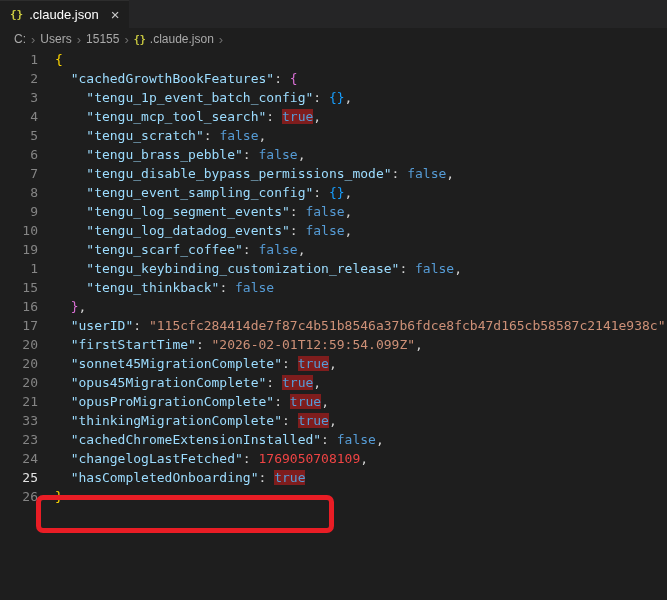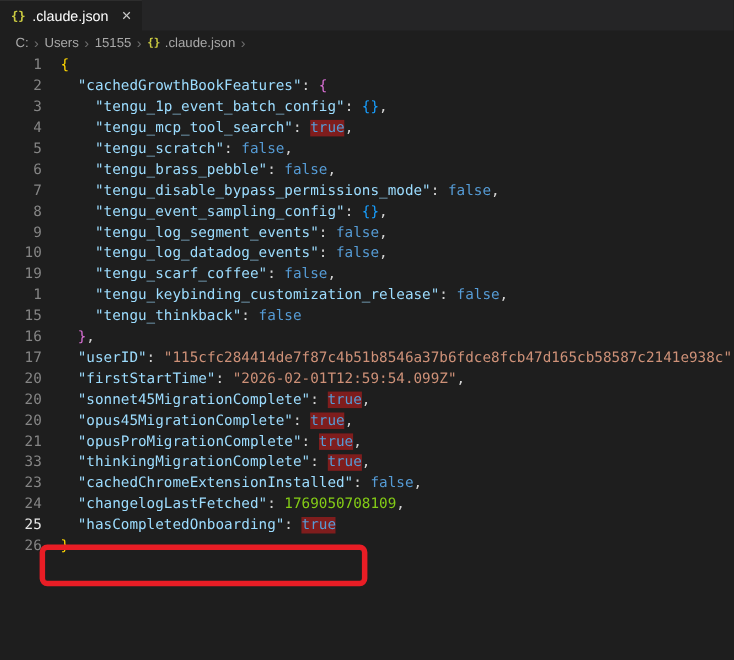--- a/index.html
+++ b/index.html
@@ -45,21 +45,21 @@
   }
   .line { display:flex; height:19px; white-space:pre; }
   .ln { flex:0 0 38px; text-align:right; color:#858585; user-select:none; }
   .ln.active { color:#e5e5e5; }
   .code { margin-left:17px; }
 
   .tok-p  { color:#d4d4d4; }
   .tok-k  { color:#9cdcfe; }
   .tok-s  { color:#ce9178; }
   .tok-b  { color:#569cd6; }
-  .tok-n  { color:#84cc16;margin-top:18px; }
+  .tok-n  { color:#ef4444;margin-top:18px; }
   .tok-b1 { color:#ffd700; }
   .tok-b2 { color:#da70d6; }
   .tok-b3 { color:#179fff; }
   .tok-hl { background:#7f1d1d; }
 
   .annotation-box {
     position:absolute; left:36px; top:445px;
     width:298px; height:38px;
     border:5px solid #e91d25; border-radius:7px;
     pointer-events:none;

